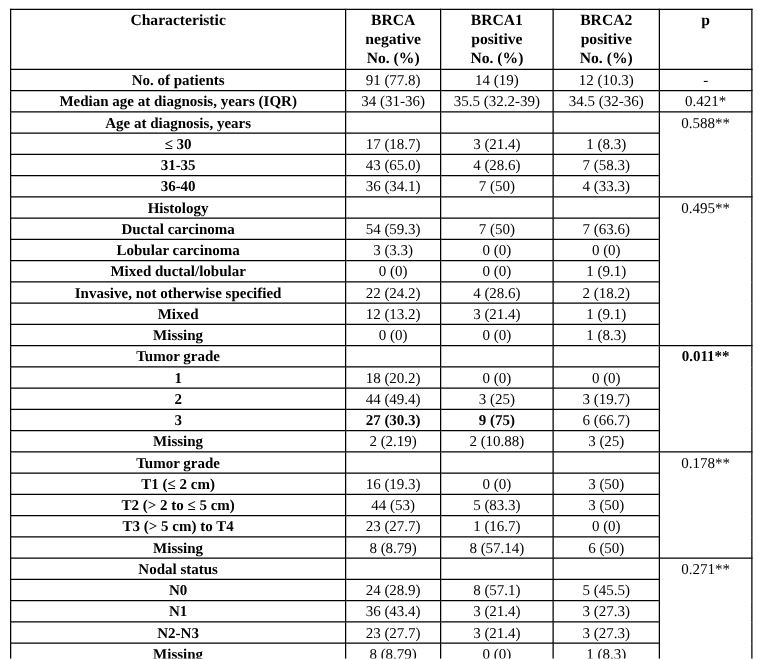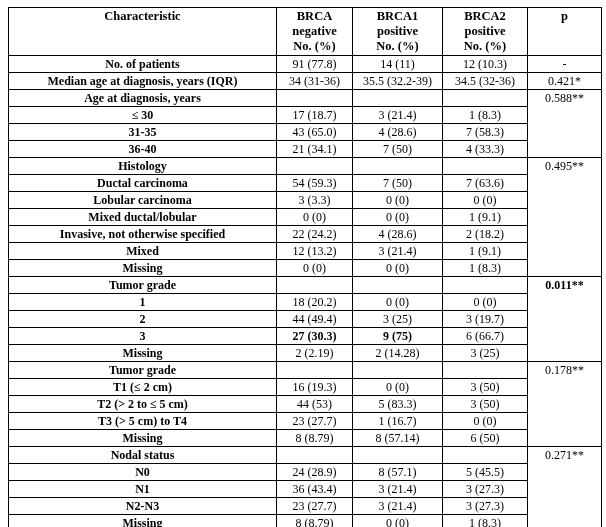--- a/index.html
+++ b/index.html
@@ -83,21 +83,21 @@
         <th>BRCA2
 positive
 No. (%)</th>
         <th>p</th>
       </tr>
     </thead>
     <tbody id="table-body">
         <tr>
           <td class="label">No. of patients</td>
           <td>91 (77.8)</td>
-          <td>14 (11)</td>
+          <td>14 (19)</td>
           <td>12 (10.3)</td>
           <td>-</td>
         </tr>
         <tr>
           <td class="label">Median age at diagnosis, years (IQR)</td>
           <td>34 (31-36)</td>
           <td>35.5 (32.2-39)</td>
           <td>34.5 (32-36)</td>
           <td>0.421*</td>
         </tr>
@@ -115,21 +115,21 @@
           <td>1 (8.3)</td>
         </tr>
         <tr>
           <td class="label">31-35</td>
           <td>43 (65.0)</td>
           <td>4 (28.6)</td>
           <td>7 (58.3)</td>
         </tr>
         <tr>
           <td class="label">36-40</td>
-          <td>21 (34.1)</td>
+          <td>36 (34.1)</td>
           <td>7 (50)</td>
           <td>4 (33.3)</td>
         </tr>
         <tr>
           <td class="label">Histology</td>
           <td></td>
           <td></td>
           <td></td>
           <td rowspan="7" class="merged">0.495**</td>
         </tr>
@@ -190,21 +190,21 @@
         </tr>
         <tr>
           <td class="label">3</td>
           <td class="bold">27 (30.3)</td>
           <td class="bold">9 (75)</td>
           <td>6 (66.7)</td>
         </tr>
         <tr>
           <td class="label">Missing</td>
           <td>2 (2.19)</td>
-          <td>2 (14.28)</td>
+          <td>2 (10.88)</td>
           <td>3 (25)</td>
         </tr>
         <tr>
           <td class="label">Tumor grade</td>
           <td></td>
           <td></td>
           <td></td>
           <td rowspan="5" class="merged">0.178**</td>
         </tr>
         <tr>

